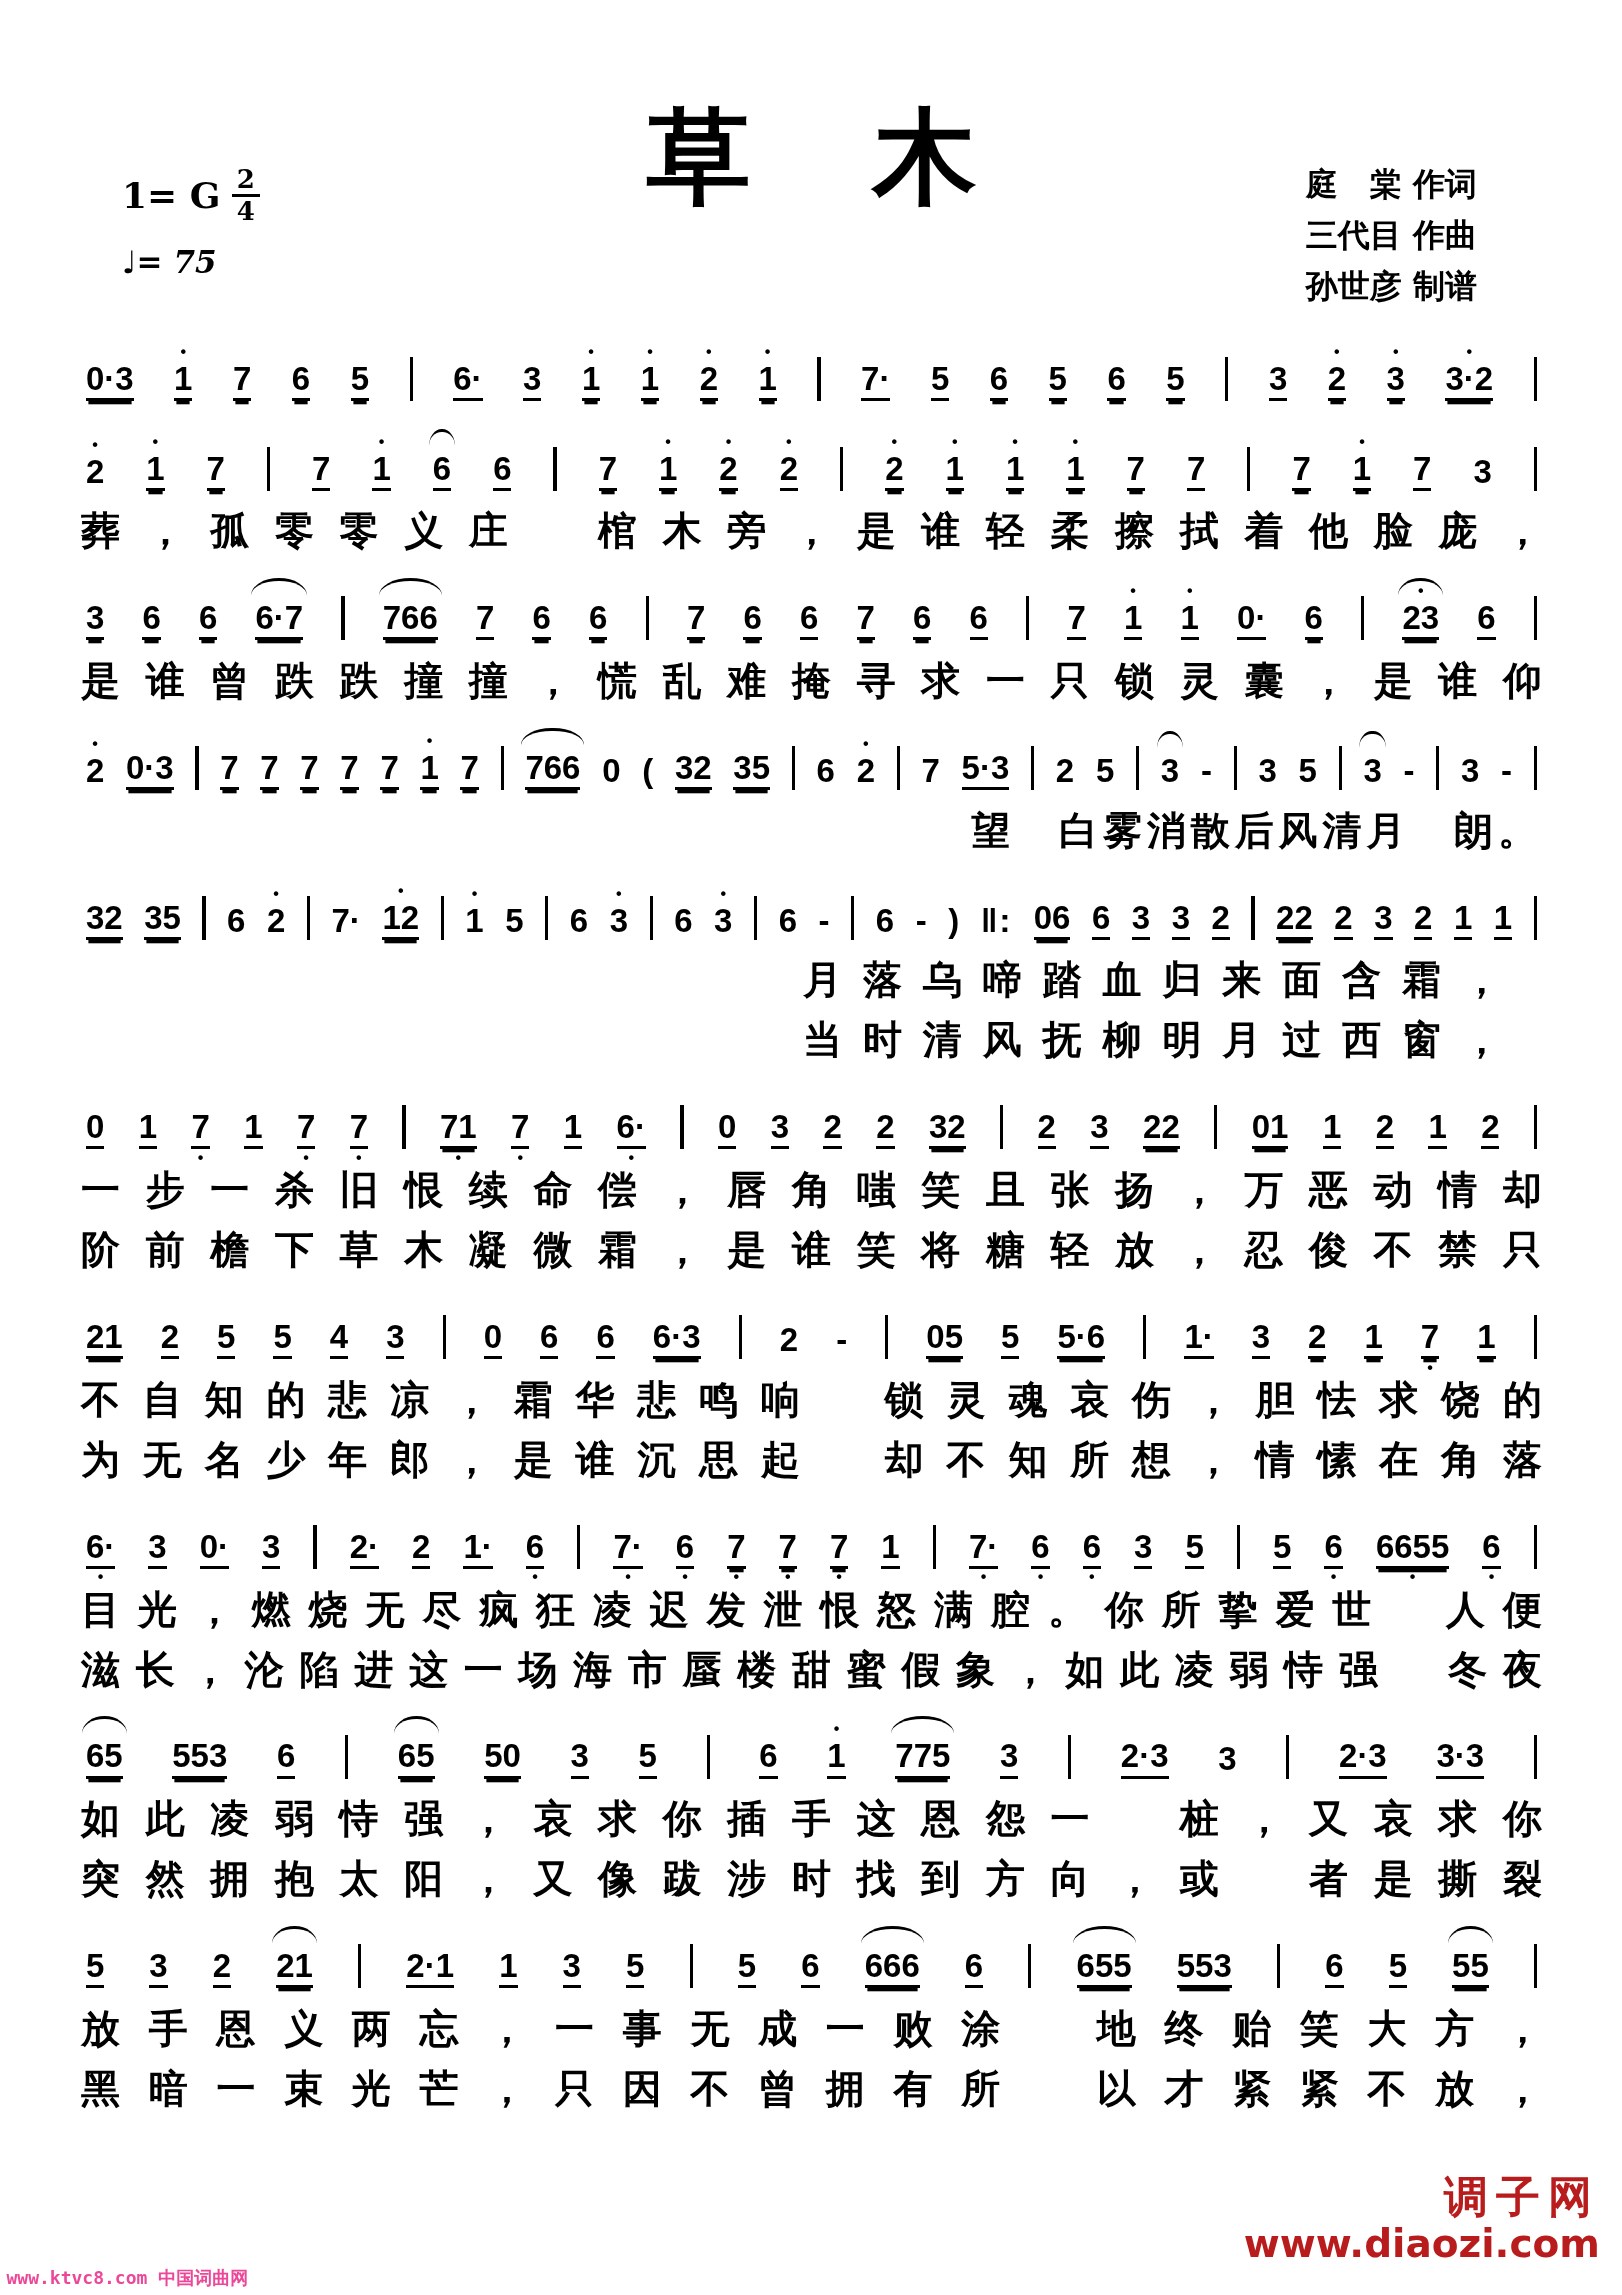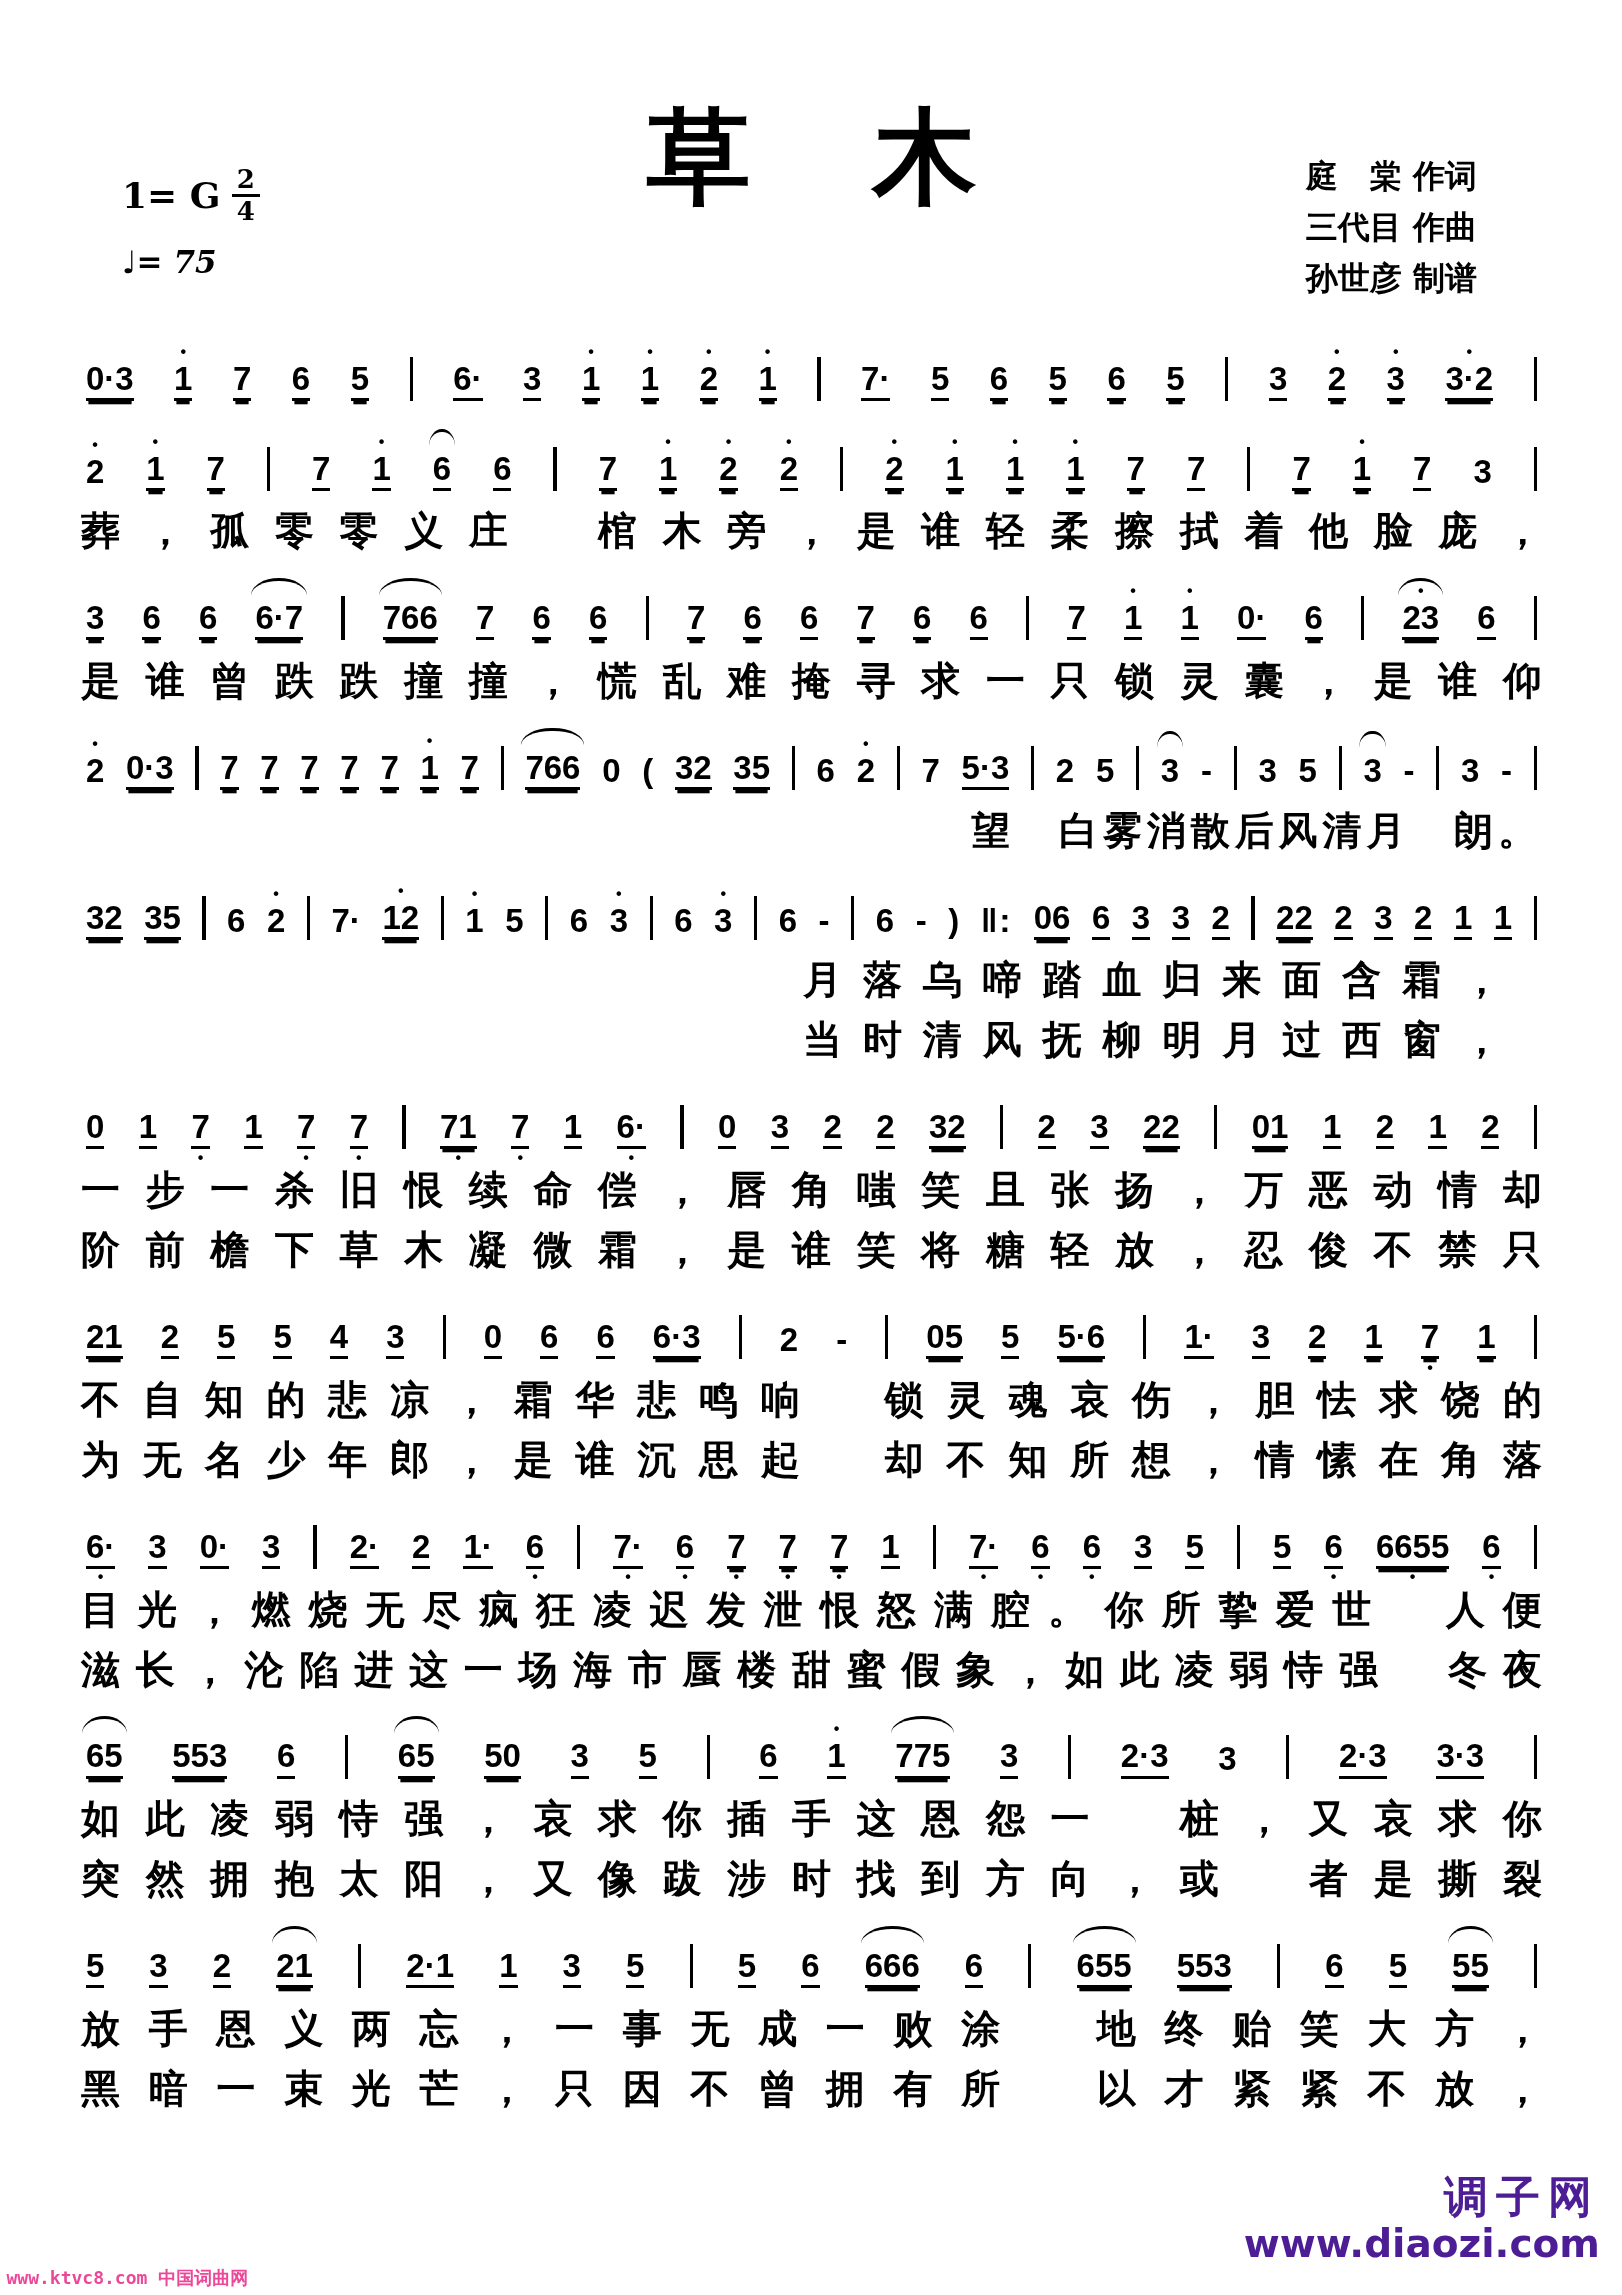--- a/index.html
+++ b/index.html
@@ -10,21 +10,21 @@
   .keysig{position:absolute;left:122px;top:170px;font-weight:bold;font-size:36px;
           font-family:"DejaVu Serif",serif;}
   .keysig .row{display:flex;align-items:center;height:50px;}
   .frac{display:inline-block;text-align:center;font-size:26px;line-height:1;
         margin-left:11.4px;font-weight:bold;vertical-align:middle;}
   .frac .num{display:block;padding:0 4.9px 1.6px 4.9px;}
   .frac .den{display:block;border-top:3.2px solid #000;padding:1.6px 4.9px 0 4.9px;}
   .tempo{margin-top:24px;font-size:31px;font-style:italic;}
   .title{position:absolute;left:0;right:0;top:89px;text-align:center;
          font-size:104px;font-weight:bold;letter-spacing:122px;text-indent:122px;}
-  .credits{position:absolute;right:146px;top:151px;font-size:32px;font-weight:bold;
+  .credits{position:absolute;right:146px;top:159px;font-size:32px;font-weight:bold;
            line-height:1.6;text-align:left;}
 
   
   .sheet{position:absolute;left:81px;right:81px;top:329px;}
   .system{margin-bottom:8px;}
 
   .notes{display:flex;justify-content:space-between;align-items:flex-end;
          padding:28px 4.9px 9.7px 4.9px;
          font-family:Liberation Sans, sans-serif;
          font-weight:bold;font-size:33px;line-height:1;}
@@ -43,21 +43,21 @@
 
   .lyric{font-size:39px;font-weight:bold;line-height:60px;
          text-align:justify;text-align-last:justify;
          font-family:"DejaVu Serif","Liberation Serif",serif;}
   .lyric.short{text-align:right;text-align-last:auto;letter-spacing:4.9px;}
   .lyric.indent{margin-left:722px;width:698px;}
 
   
   .wm-left{position:absolute;left:6.5px;bottom:4.9px;font-size:18px;color:#ec4899;
            font-family:"DejaVu Sans Mono","Liberation Mono",monospace;font-weight:bold;}
-  .wm-right{position:absolute;right:23px;bottom:28px;text-align:right;color:#4c1d95;
+  .wm-right{position:absolute;right:23px;bottom:28px;text-align:right;color:#b91c1c;
             font-family:"DejaVu Sans","Liberation Sans",sans-serif;line-height:1.15;}
   .wm-right .site{font-size:44px;font-weight:bold;letter-spacing:8px;}
   .wm-right .url{font-size:39px;font-weight:bold;}
 </style>
 </head>
 <body>
 
 <div class="keysig">
   <div class="row">
     <span>1= G</span>

